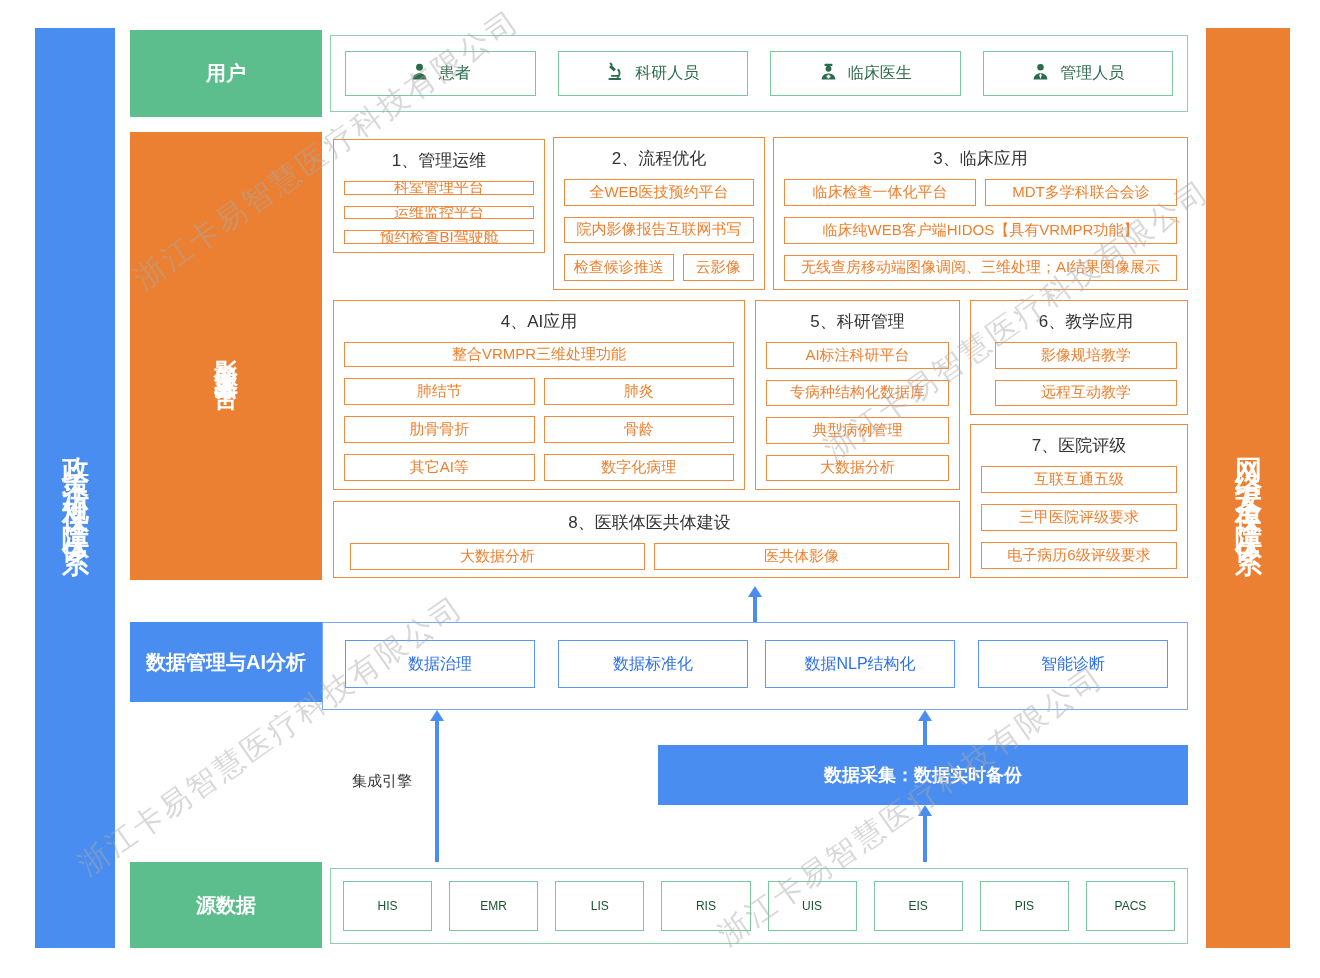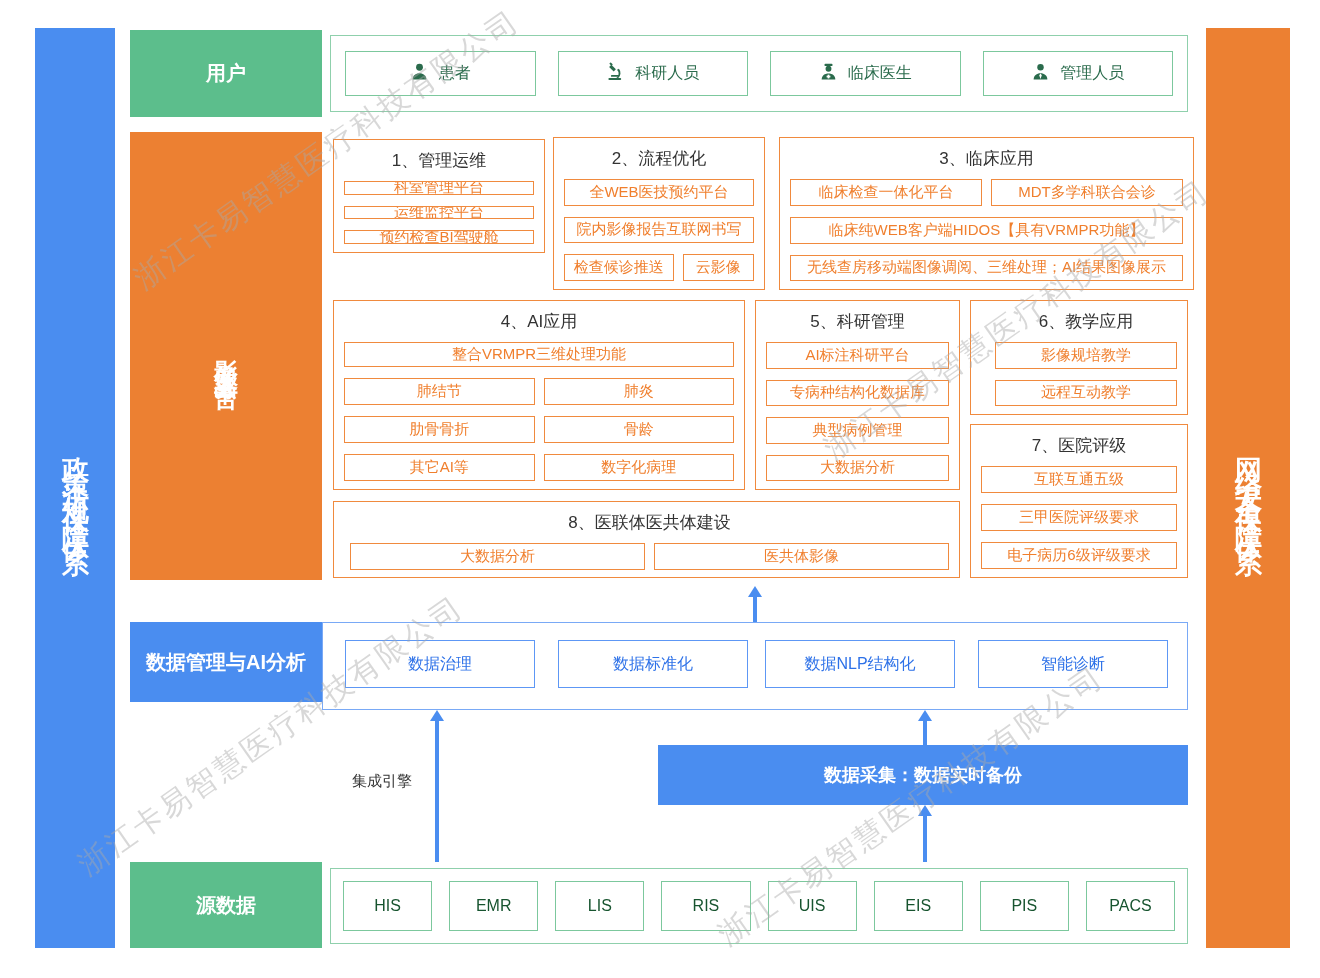--- a/index.html
+++ b/index.html
@@ -77,21 +77,21 @@
     border-bottom:11px solid #4A8DF0; z-index:1; }
   
   .src-container {
     position:absolute; left:330px; top:868px; width:858px; height:76px;
     border:1px solid #8FD0AC; box-sizing:border-box;
     display:flex; align-items:center; padding:0 12px; gap:17px; background:#fff;
   }
   .src-card {
     flex:1; height:50px; border:1px solid #7CC89D; box-sizing:border-box; background:#fff;
     display:flex; align-items:center; justify-content:center;
-    color:#17542F; font-size:16px;
+    color:#17542F; font-size:12px;
   }
   
   .wm {
     position:absolute; color:rgba(168,168,168,0.45); font-size:30px; letter-spacing:3px;
     white-space:nowrap; transform:rotate(-35deg); transform-origin:0 50%;
     pointer-events:none; z-index:6; font-weight:500;
   }
 </style>
 </head>
 <body>
@@ -166,21 +166,21 @@
   <div class="sec" style="left:553px; top:137px; width:212px; height:153px;">
     <div class="sec-title">2、流程优化</div>
     <div class="oitem ogap">全WEB医技预约平台</div>
     <div class="oitem ogap">院内影像报告互联网书写</div>
     <div class="orow">
       <div class="oitem" style="flex:1.55;">检查候诊推送</div>
       <div class="oitem">云影像</div>
     </div>
   </div>
 
-  <div class="sec" style="left:773px; top:137px; width:415px; height:153px;margin-left:6px;">
+  <div class="sec" style="left:773px; top:137px; width:415px; height:153px;">
     <div class="sec-title">3、临床应用</div>
     <div class="orow ogap">
       <div class="oitem">临床检查一体化平台</div>
       <div class="oitem">MDT多学科联合会诊</div>
     </div>
     <div class="oitem ogap">临床纯WEB客户端HIDOS【具有VRMPR功能】</div>
     <div class="oitem">无线查房移动端图像调阅、三维处理；AI结果图像展示</div>
   </div>
 
   <div class="sec" style="left:333px; top:300px; width:412px; height:190px;">

